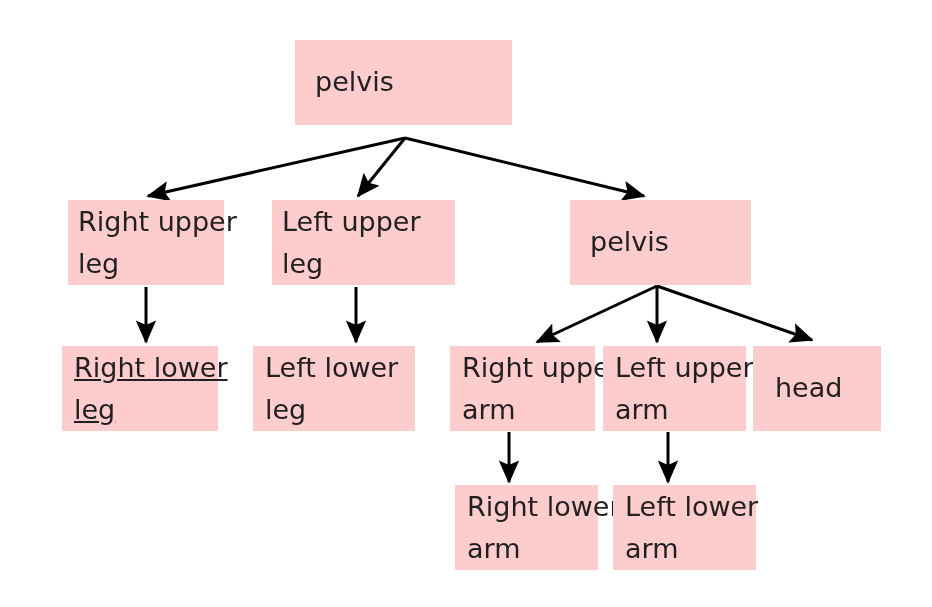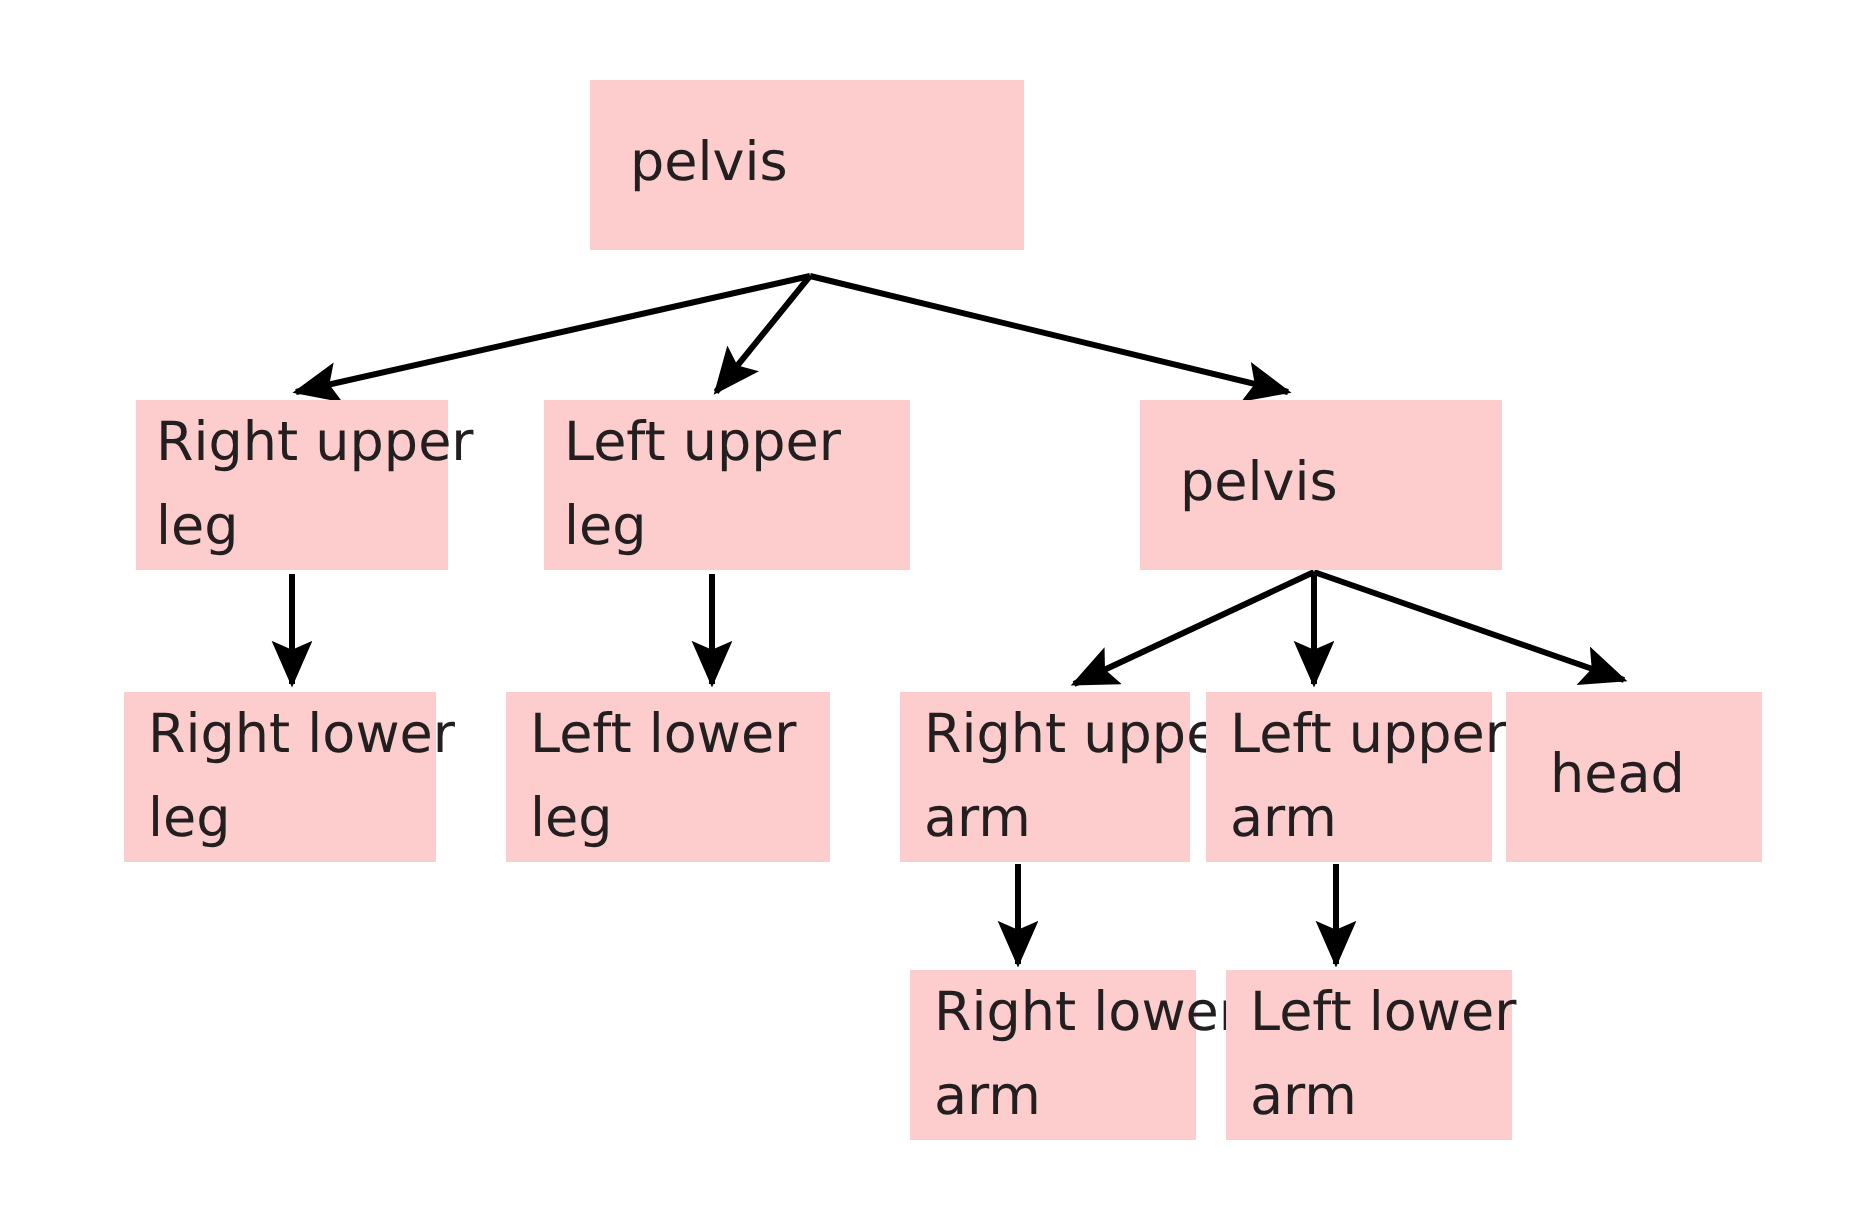--- a/index.html
+++ b/index.html
@@ -78,21 +78,21 @@
       </g>
   </svg>
 
   <div id="nodes">
       <div class="node clip center" style="left: 295px; top: 40px; width: 217px; height: 85px; background: rgb(252, 205, 204); color: rgb(35, 31, 32); padding-left: 20px;"><span class="txt">pelvis</span></div>
       <div class="node clip" style="left: 68px; top: 200px; width: 156px; height: 85px; background: rgb(252, 205, 204); color: rgb(35, 31, 32); padding-left: 10px;"><span class="txt">Right upper
 leg</span></div>
       <div class="node clip" style="left: 272px; top: 200px; width: 183px; height: 85px; background: rgb(252, 205, 204); color: rgb(35, 31, 32); padding-left: 10px;"><span class="txt">Left upper
 leg</span></div>
       <div class="node clip center" style="left: 570px; top: 200px; width: 181px; height: 85px; background: rgb(252, 205, 204); color: rgb(35, 31, 32); padding-left: 20px;"><span class="txt">pelvis</span></div>
-      <div class="node clip" style="left: 62px; top: 346px; width: 156px; height: 85px; background: rgb(252, 205, 204); color: rgb(35, 31, 32); padding-left: 12px;"><span class="txt">Right lower
+      <div class="node clip" style="left: 62px; top: 346px; width: 156px; height: 85px; background: rgb(252, 205, 204); color: rgb(35, 31, 32); padding-left: 12px; text-decoration: underline;"><span class="txt">Right lower
 leg</span></div>
       <div class="node clip" style="left: 253px; top: 346px; width: 162px; height: 85px; background: rgb(252, 205, 204); color: rgb(35, 31, 32); padding-left: 12px;"><span class="txt">Left lower
 leg</span></div>
       <div class="node clip" style="left: 450px; top: 346px; width: 145px; height: 85px; background: rgb(252, 205, 204); color: rgb(35, 31, 32); padding-left: 12px;"><span class="txt">Right upper
 arm</span></div>
       <div class="node clip" style="left: 603px; top: 346px; width: 143px; height: 85px; background: rgb(252, 205, 204); color: rgb(35, 31, 32); padding-left: 12px;"><span class="txt">Left upper
 arm</span></div>
       <div class="node clip center" style="left: 753px; top: 346px; width: 128px; height: 85px; background: rgb(252, 205, 204); color: rgb(35, 31, 32); padding-left: 22px;"><span class="txt">head</span></div>
       <div class="node clip" style="left: 455px; top: 485px; width: 143px; height: 85px; background: rgb(252, 205, 204); color: rgb(35, 31, 32); padding-left: 12px;"><span class="txt">Right lower
 arm</span></div>

